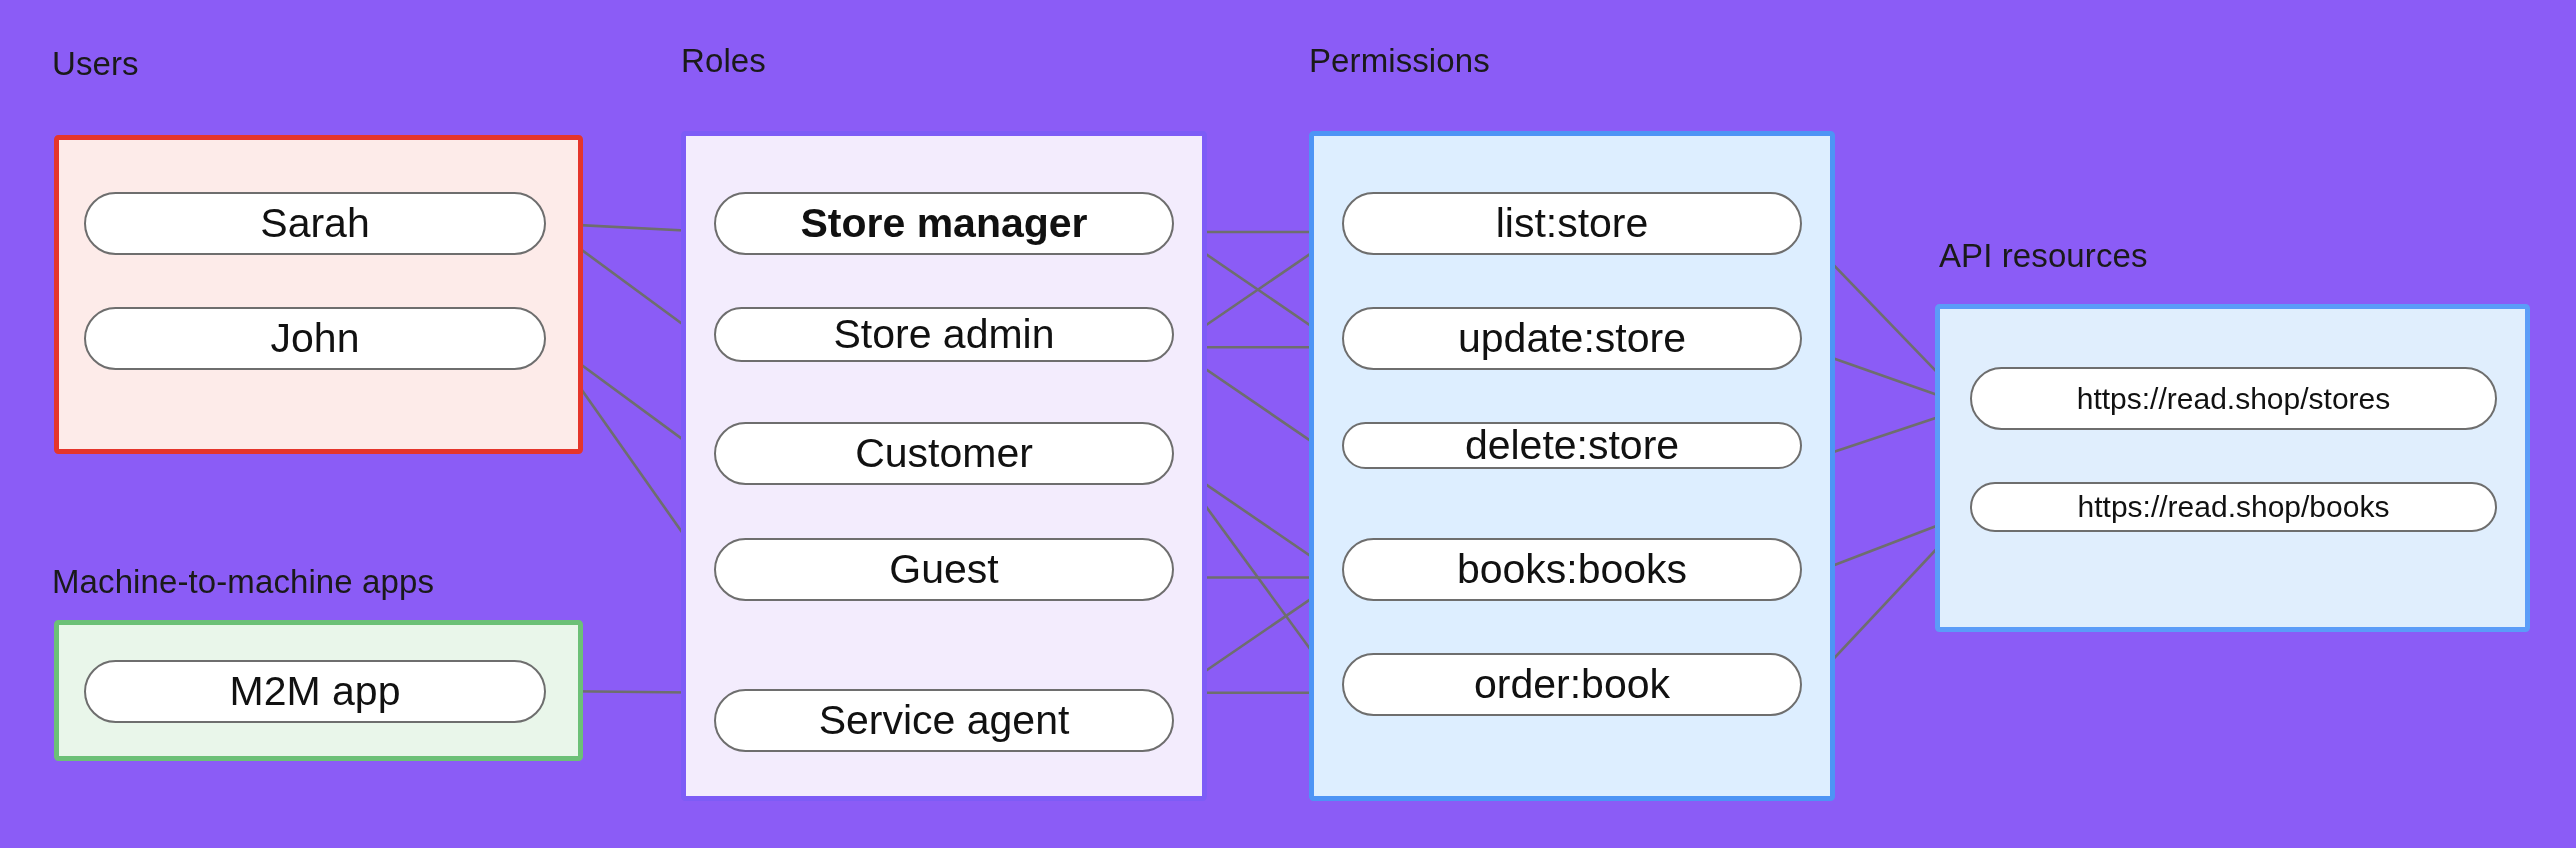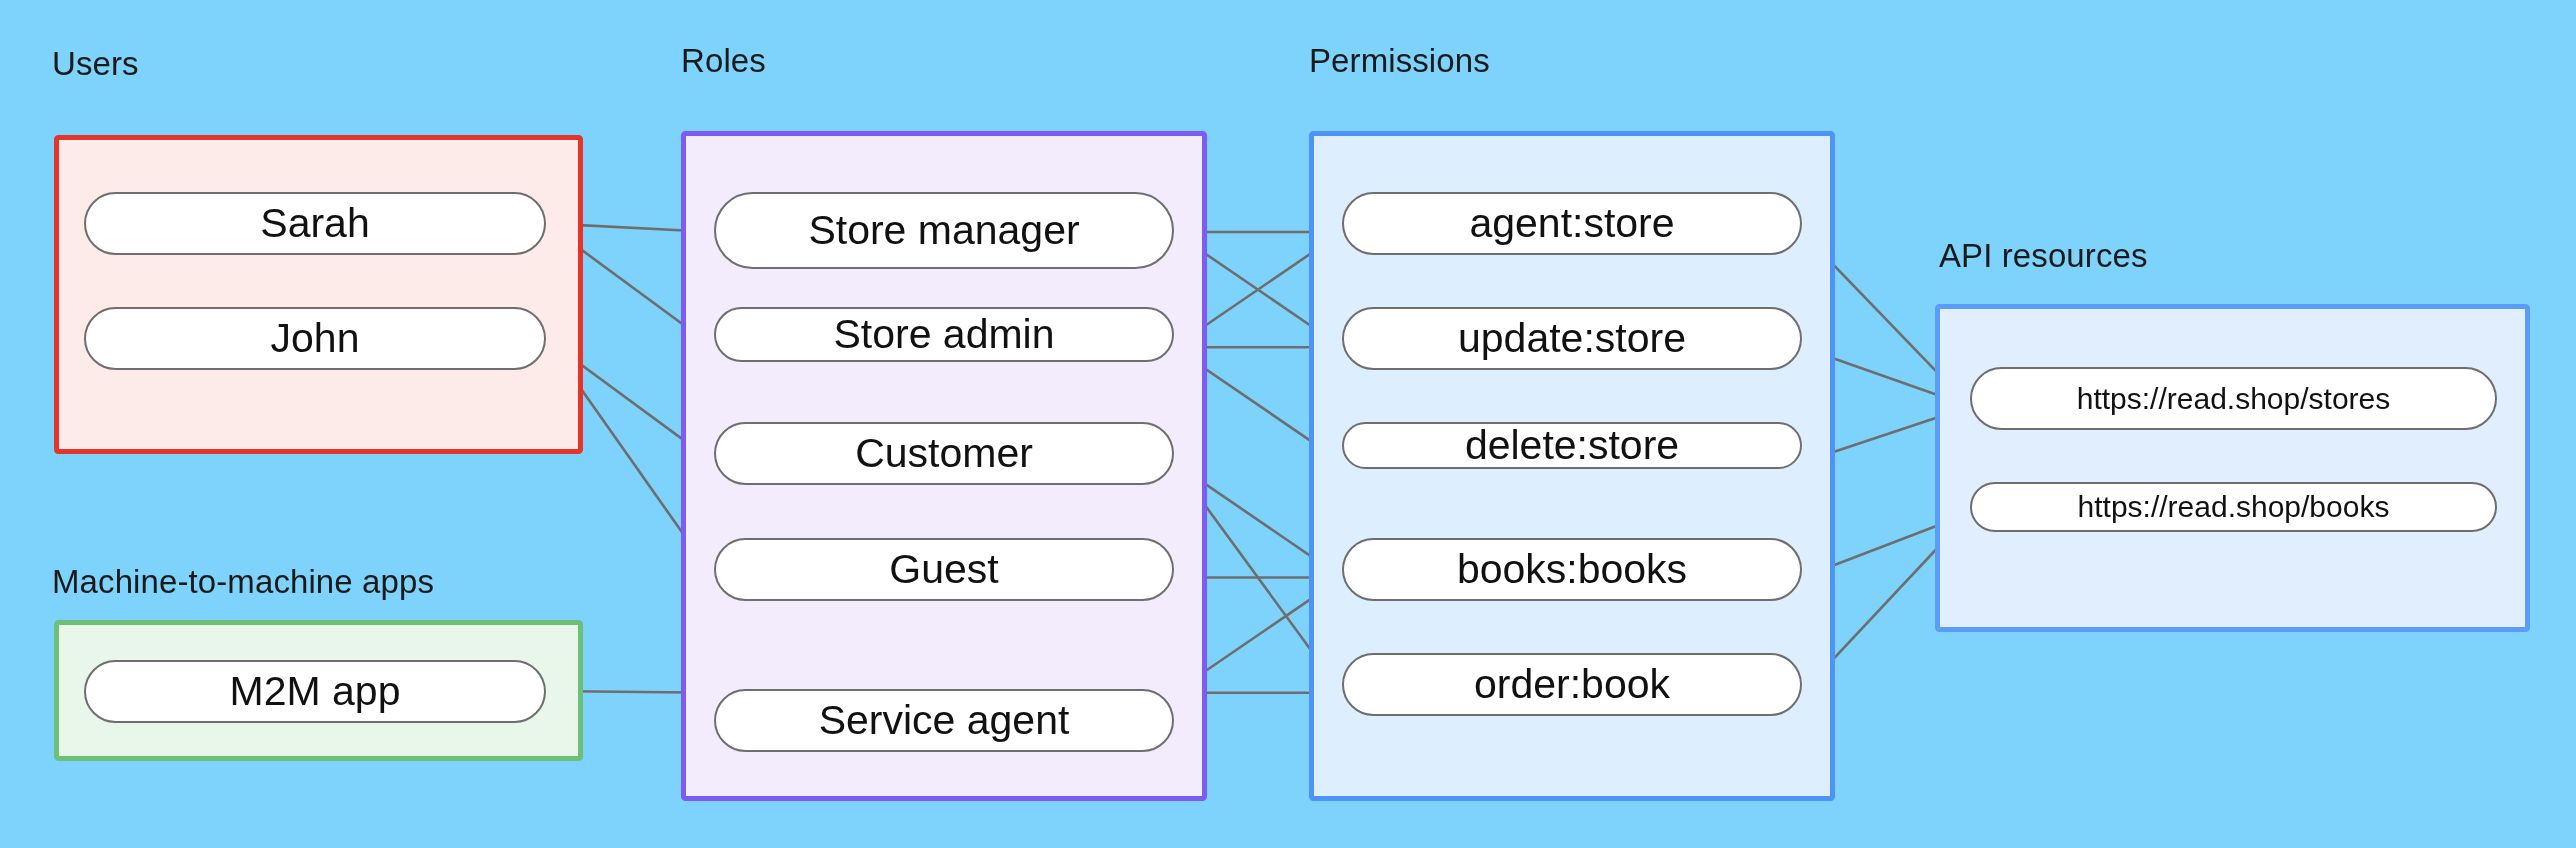--- a/index.html
+++ b/index.html
@@ -4,21 +4,21 @@
 <style>
   html, body {
     margin: 0;
     padding: 0;
     background: #f5f7f7;
   }
   #stage {
     position: relative;
     width: 2576px;
     height: 848px;
-    background: #7dd3fc;
+    background: #8b5cf6;
     font-family: "Liberation Sans", sans-serif;
     overflow: hidden;
   }
   #edges {
     position: absolute;
     left: 0; top: 0;
     width: 2576px;
     height: 848px;
     pointer-events: none;
     z-index: 1;
@@ -115,39 +115,39 @@
       <div class="node" style="left: 84px; top: 307px; width: 462px; height: 63px;">
         <span class="node-label">John</span>
       </div>
       <div class="group-label" style="left: 52px; top: 563px;">Machine-to-machine apps</div>
       <div class="group-box m2m" style="left: 54px; top: 620px; width: 529px; height: 141px; border-color: rgb(108, 192, 119); background: rgb(233, 246, 234);"></div>
       <div class="node" style="left: 84px; top: 660px; width: 462px; height: 63px;">
         <span class="node-label">M2M app</span>
       </div>
       <div class="group-label" style="left: 681px; top: 42px;">Roles</div>
       <div class="group-box roles" style="left: 681px; top: 131px; width: 526px; height: 670px; border-color: rgb(125, 92, 246); background: rgb(243, 236, 253);"></div>
-      <div class="node" style="left: 714px; top: 192px; width: 460px; height: 77px;">
+      <div class="node" style="left: 714px; top: 192px; width: 460px; height: 63px; font-weight: bold;">
         <span class="node-label">Store manager</span>
       </div>
       <div class="node" style="left: 714px; top: 307px; width: 460px; height: 55px;">
         <span class="node-label">Store admin</span>
       </div>
       <div class="node" style="left: 714px; top: 422px; width: 460px; height: 63px;">
         <span class="node-label">Customer</span>
       </div>
       <div class="node" style="left: 714px; top: 538px; width: 460px; height: 63px;">
         <span class="node-label">Guest</span>
       </div>
       <div class="node" style="left: 714px; top: 653px; width: 460px; height: 63px; margin-top: 36px;">
         <span class="node-label">Service agent</span>
       </div>
       <div class="group-label" style="left: 1309px; top: 42px;">Permissions</div>
       <div class="group-box perms" style="left: 1309px; top: 131px; width: 526px; height: 670px; border-color: rgb(77, 148, 245); background: rgb(221, 238, 255);"></div>
       <div class="node" style="left: 1342px; top: 192px; width: 460px; height: 63px;">
-        <span class="node-label">agent:store</span>
+        <span class="node-label">list:store</span>
       </div>
       <div class="node" style="left: 1342px; top: 307px; width: 460px; height: 63px;">
         <span class="node-label">update:store</span>
       </div>
       <div class="node" style="left: 1342px; top: 422px; width: 460px; height: 47px; text-align: right;">
         <span class="node-label">delete:store</span>
       </div>
       <div class="node" style="left: 1342px; top: 538px; width: 460px; height: 63px;">
         <span class="node-label">books:books</span>
       </div>

